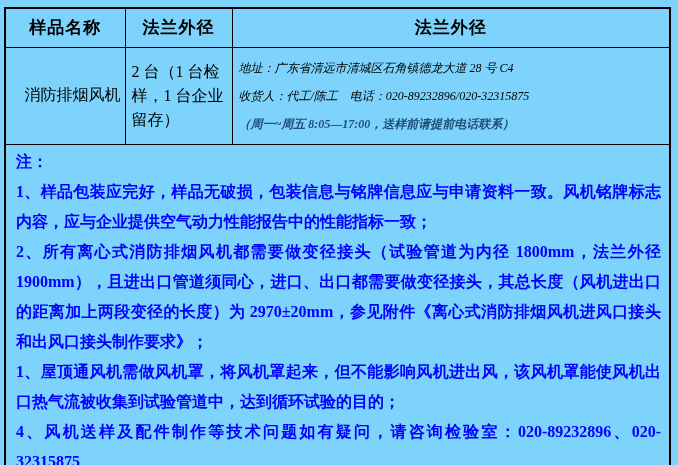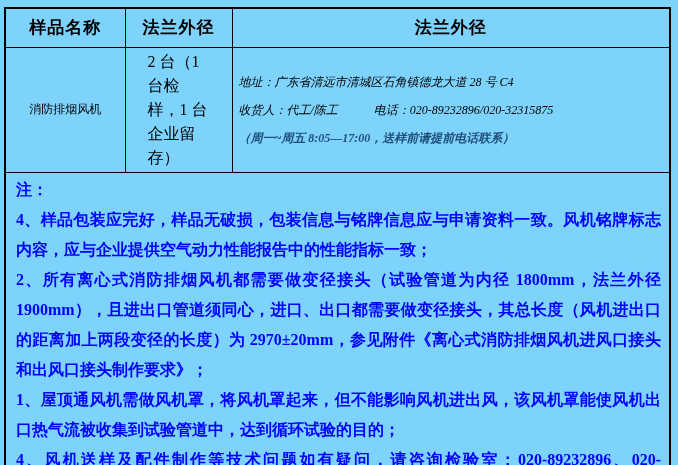--- a/index.html
+++ b/index.html
@@ -35,42 +35,42 @@
 
   .doc-table th {
     font-size: 17px;
     font-weight: bold;
     text-align: center;
     vertical-align: middle;
     color: #000000;
     letter-spacing: 1px;
   }
   td.cell-name {
-    font-size: 12px;
-    text-align: center;
+    font-size: 16px;
+    text-align: right;
     vertical-align: middle;
     padding: 2px 4px;
   }
   td.cell-qty {
     font-size: 16px;
     line-height: 24px;
     vertical-align: middle;
-    padding: 2px 22px;
+    padding: 2px 6px;
   }
   td.cell-addr {
     font-size: 12px;
     vertical-align: middle;
     padding: 4px 6px;
     font-style: italic;
   }
   .addr-line {
     line-height: 28px;
     white-space: nowrap;
   }
-  .phone-part { margin-left: 36px; }
+  .phone-part { margin-left: 12px; }
   .hours-line {
     color: #1F4E79;
     font-weight: bold;
   }
   td.notes-cell {
     vertical-align: top;
     padding: 2px 8px 4px 10px;
   }
   td.notes-cell p {
     margin: 0;
@@ -104,21 +104,21 @@
           <div class="addr-line">地址：广东省清远市清城区石角镇德龙大道 28 号 C4</div>
           <div class="addr-line">
             <span>收货人：代工/陈工</span><span class="phone-part">电话：020-89232896/020-32315875</span>
           </div>
           <div class="addr-line hours-line">（周一~周五 8:05—17:00，送样前请提前电话联系）</div>
         </td>
       </tr>
       <tr class="notes-row">
         <td class="notes-cell" colspan="3">
           <p>注：</p>
-          <p>4、样品包装应完好，样品无破损，包装信息与铭牌信息应与申请资料一致。风机铭牌标志内容，应与企业提供空气动力性能报告中的性能指标一致；</p>
+          <p>1、样品包装应完好，样品无破损，包装信息与铭牌信息应与申请资料一致。风机铭牌标志内容，应与企业提供空气动力性能报告中的性能指标一致；</p>
           <p>2、所有离心式消防排烟风机都需要做变径接头（试验管道为内径 1800mm，法兰外径 1900mm），且进出口管道须同心，进口、出口都需要做变径接头，其总长度（风机进出口的距离加上两段变径的长度）为 2970±20mm，参见附件《离心式消防排烟风机进风口接头和出风口接头制作要求》；</p>
           <p>1、屋顶通风机需做风机罩，将风机罩起来，但不能影响风机进出风，该风机罩能使风机出口热气流被收集到试验管道中，达到循环试验的目的；</p>
           <p>4、风机送样及配件制作等技术问题如有疑问，请咨询检验室：020-89232896、020-32315875。</p>
         </td>
       </tr>
     </tbody>
   </table>
 </div>
 
 </body></html>

